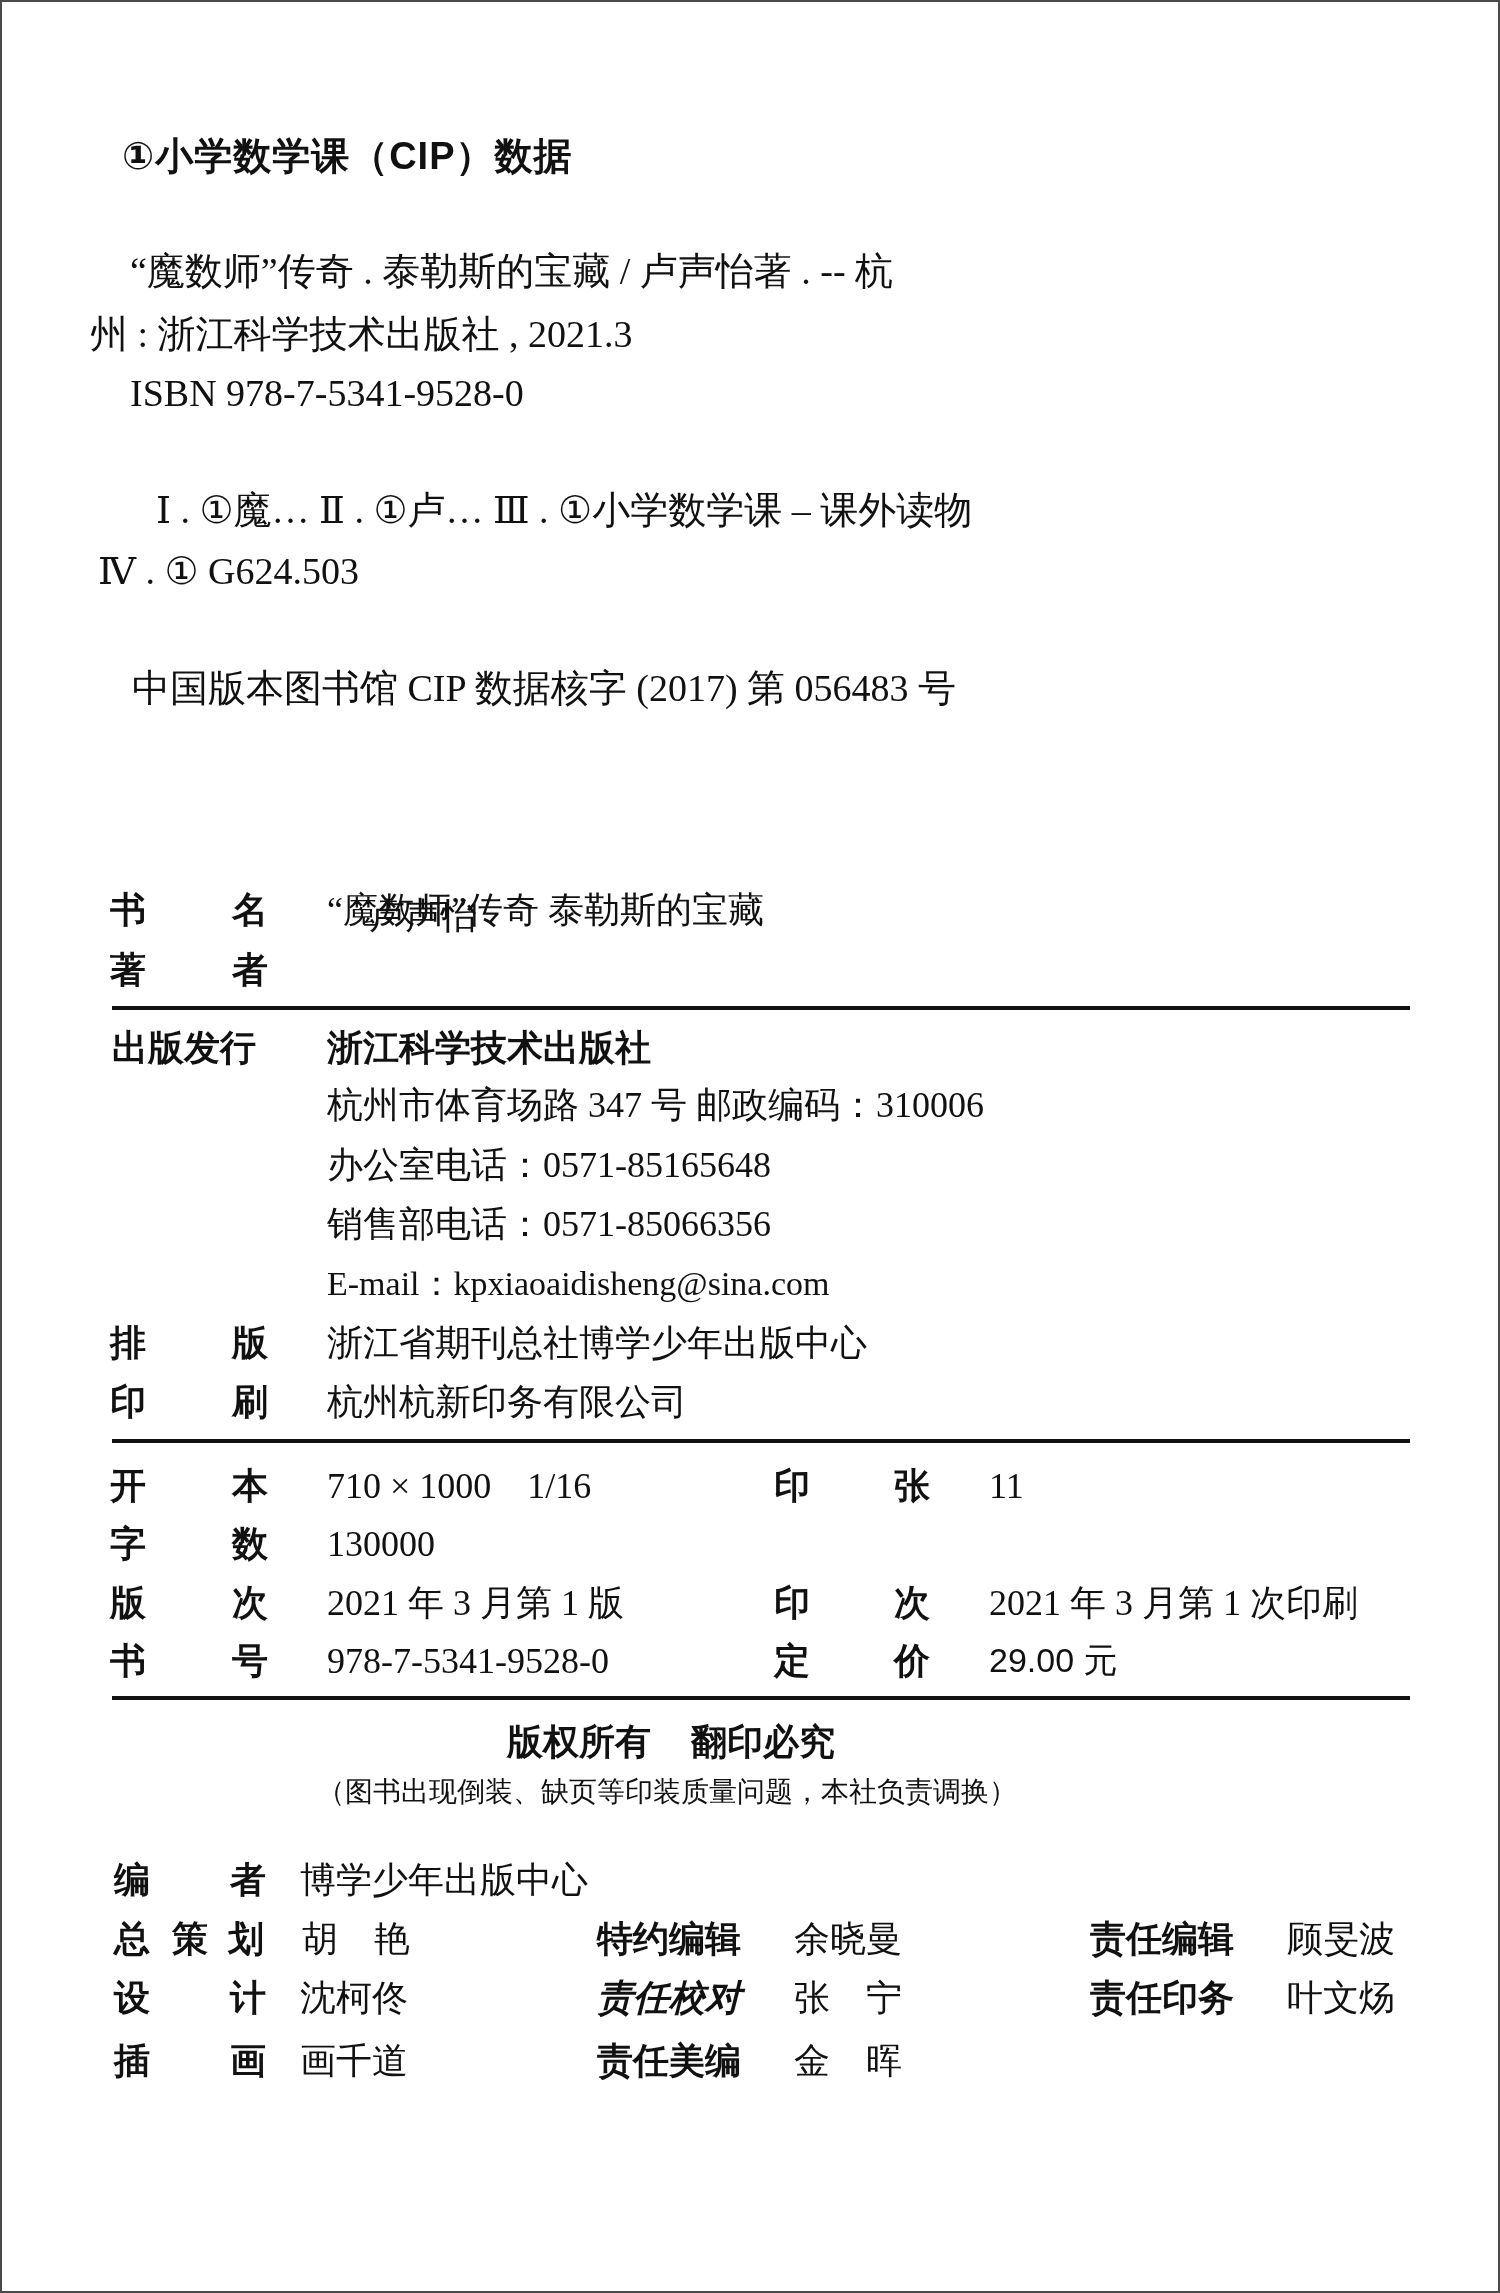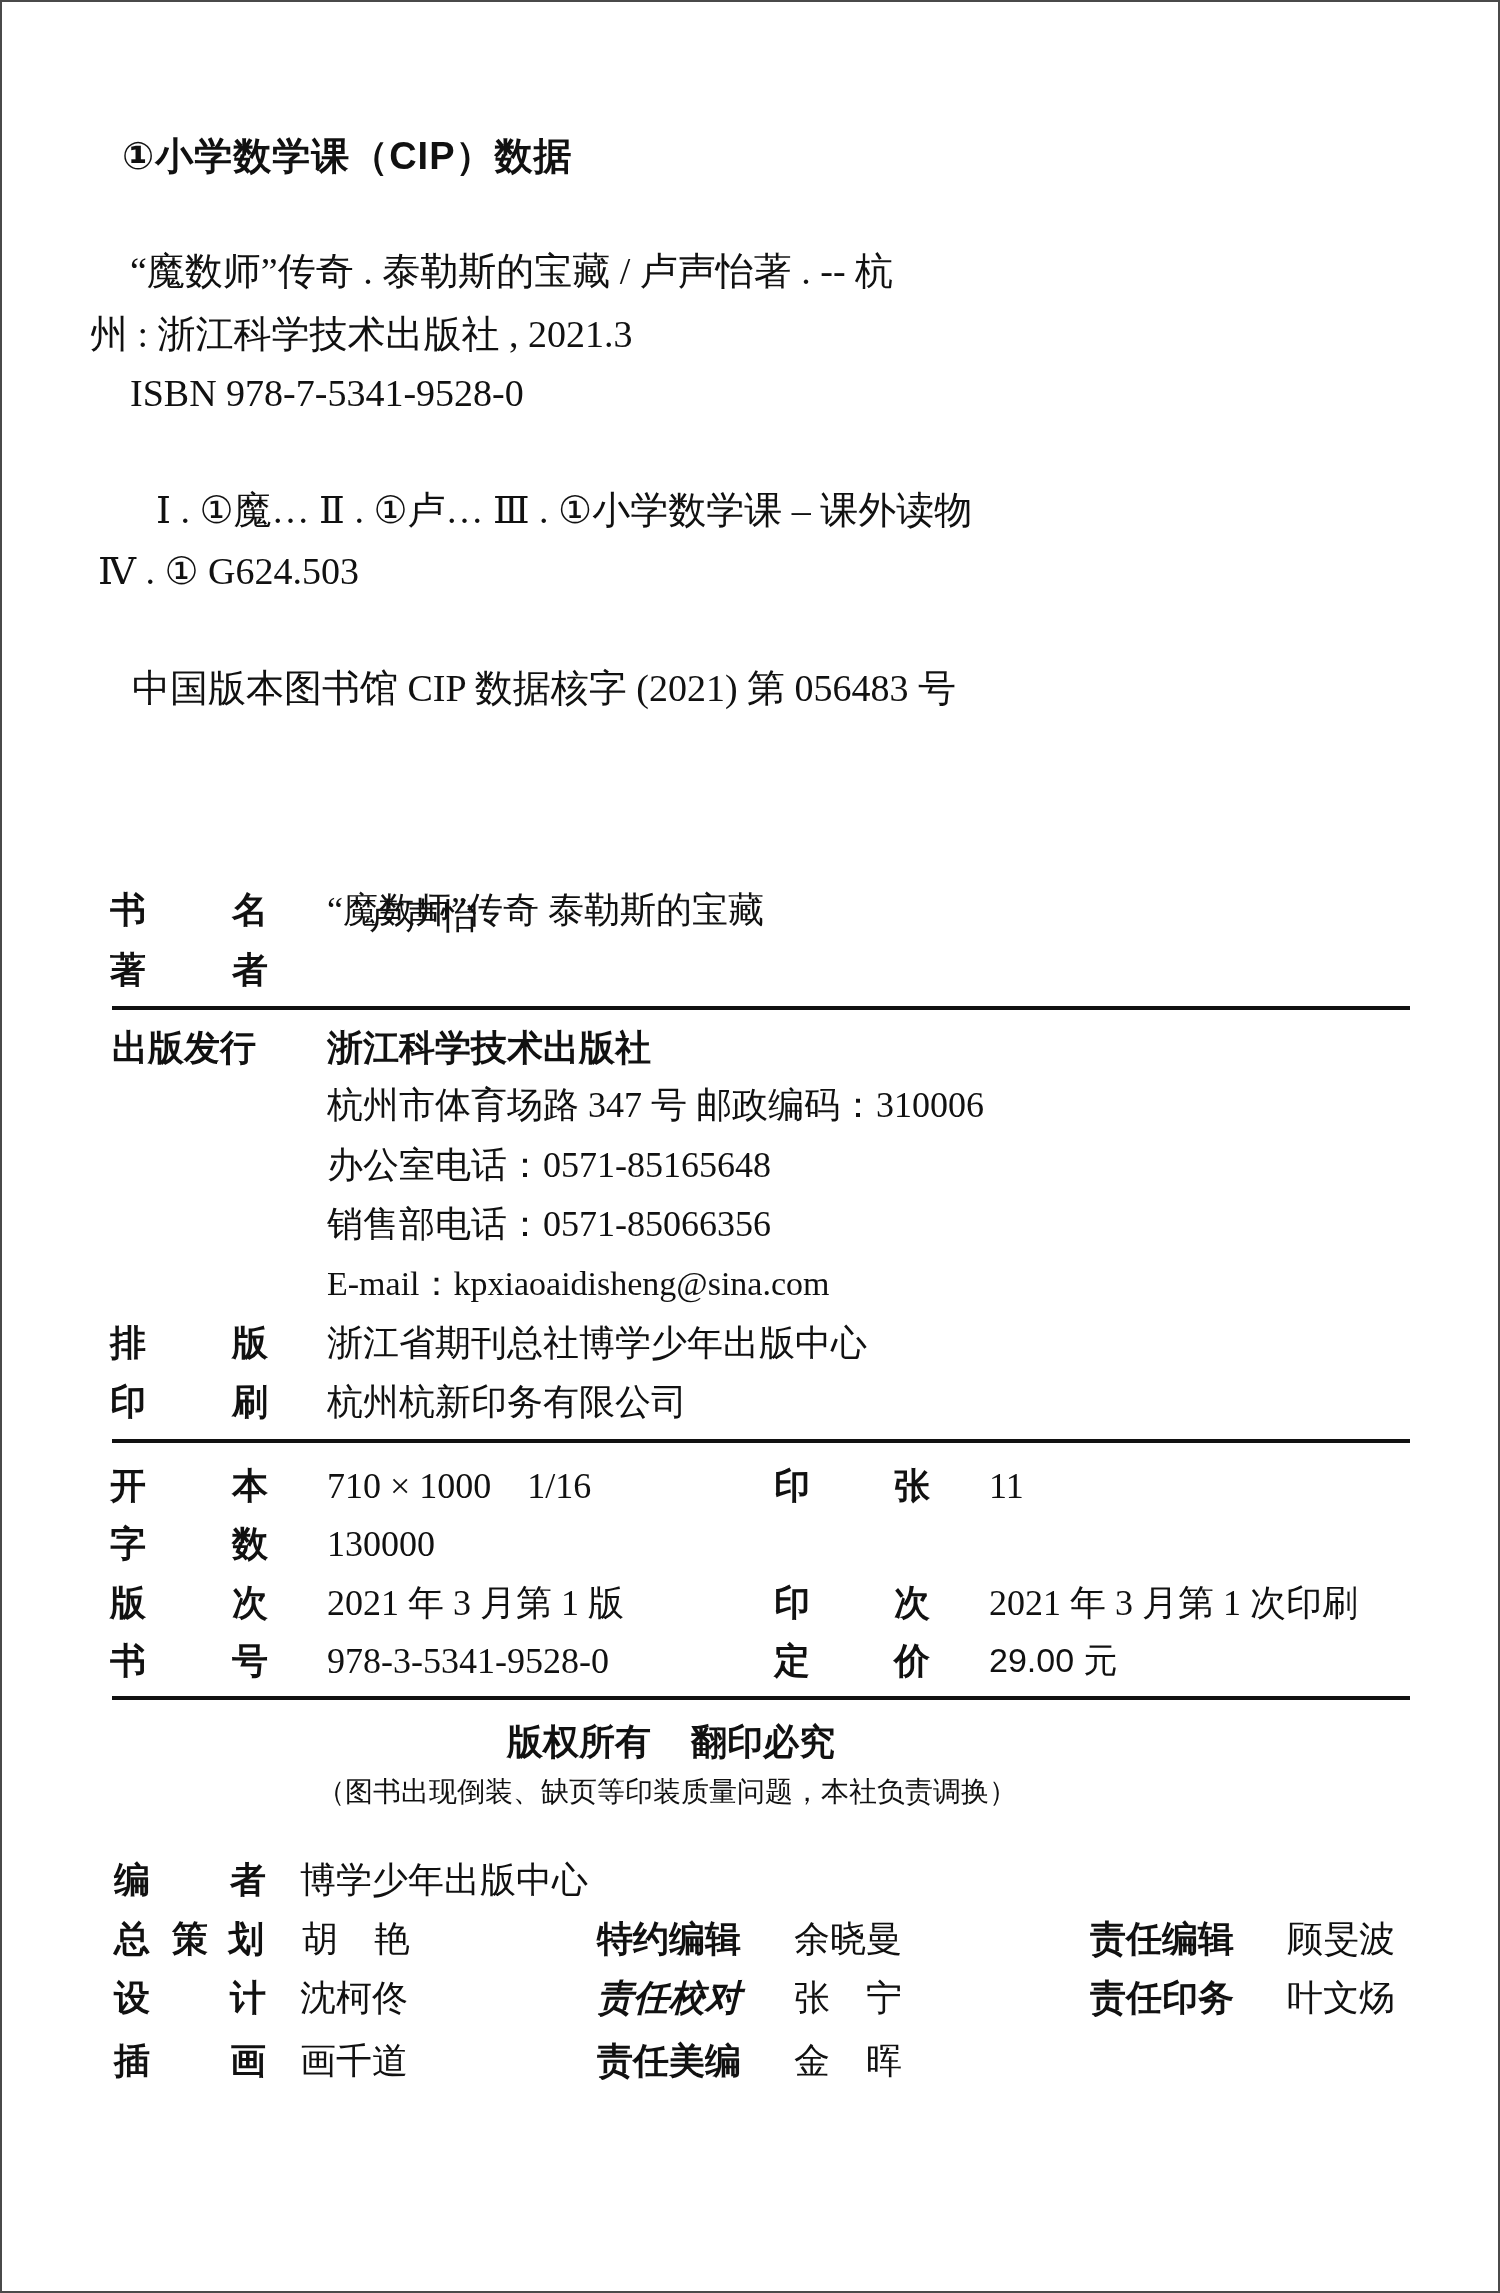--- a/index.html
+++ b/index.html
@@ -19,21 +19,21 @@
 <body>
 
 <div class="page">
 
   <div class="t sans bold title" style="left:120px; top:135px;">①小学数学课（CIP）数据</div>
   <div class="t serif cip" style="left:128px; top:250px;">“魔数师”传奇 . 泰勒斯的宝藏 / 卢声怡著 . -- 杭</div>
   <div class="t serif cip" style="left:88px; top:313px;">州 : 浙江科学技术出版社 , 2021.3</div>
   <div class="t serif cip" style="left:128px; top:372px;">ISBN 978-7-5341-9528-0</div>
   <div class="t serif cip" style="left:138px; top:489px;margin-left:16px;">Ⅰ . ①魔… Ⅱ . ①卢… Ⅲ . ①小学数学课 – 课外读物</div>
   <div class="t serif cip" style="left:96px; top:550px;">Ⅳ . ① G624.503</div>
-  <div class="t serif cip" style="left:130px; top:667px;">中国版本图书馆 CIP 数据核字 (2021) 第 056483 号</div>
+  <div class="t serif cip" style="left:130px; top:667px;">中国版本图书馆 CIP 数据核字 (2017) 第 056483 号</div>
 
   <div class="t lbl" style="left:108px; top:890px;">书</div>
   <div class="t lbl" style="left:230px; top:890px;">名</div>
   <div class="t val" style="left:325px; top:890px;">“魔数师”传奇  泰勒斯的宝藏</div>
 
   <div class="t lbl" style="left:108px; top:950px;">著</div>
   <div class="t lbl" style="left:230px; top:950px;">者</div>
   <div class="t val" style="left:325px; top:896px;margin-left:42px;">卢声怡</div>
 
   <div class="rule" style="top:1004px;"></div>
@@ -68,21 +68,21 @@
 
   <div class="t lbl" style="left:108px; top:1583px;">版</div>
   <div class="t lbl" style="left:230px; top:1583px;">次</div>
   <div class="t val" style="left:325px; top:1583px;">2021 年 3 月第 1 版</div>
   <div class="t lbl" style="left:772px; top:1583px;">印</div>
   <div class="t lbl" style="left:892px; top:1583px;">次</div>
   <div class="t val" style="left:987px; top:1583px;">2021 年 3 月第 1 次印刷</div>
 
   <div class="t lbl" style="left:108px; top:1641px;">书</div>
   <div class="t lbl" style="left:230px; top:1641px;">号</div>
-  <div class="t val" style="left:325px; top:1641px;">978-3-5341-9528-0</div>
+  <div class="t val" style="left:325px; top:1641px;">978-7-5341-9528-0</div>
   <div class="t lbl" style="left:772px; top:1641px;">定</div>
   <div class="t lbl" style="left:892px; top:1641px;">价</div>
   <div class="t sans" style="left:987px; top:1641px; font-size:34px;">29.00 元</div>
 
   <div class="rule" style="top:1694px;"></div>
 
   <div class="t sans bold" style="left:505px; top:1722px; font-size:36px; white-space:pre;">版权所有    翻印必究</div>
   <div class="t sans" style="left:315px; top:1776px; font-size:28px;">（图书出现倒装、缺页等印装质量问题，本社负责调换）</div>
 
   <div class="t lbl" style="left:112px; top:1860px;">编</div>

